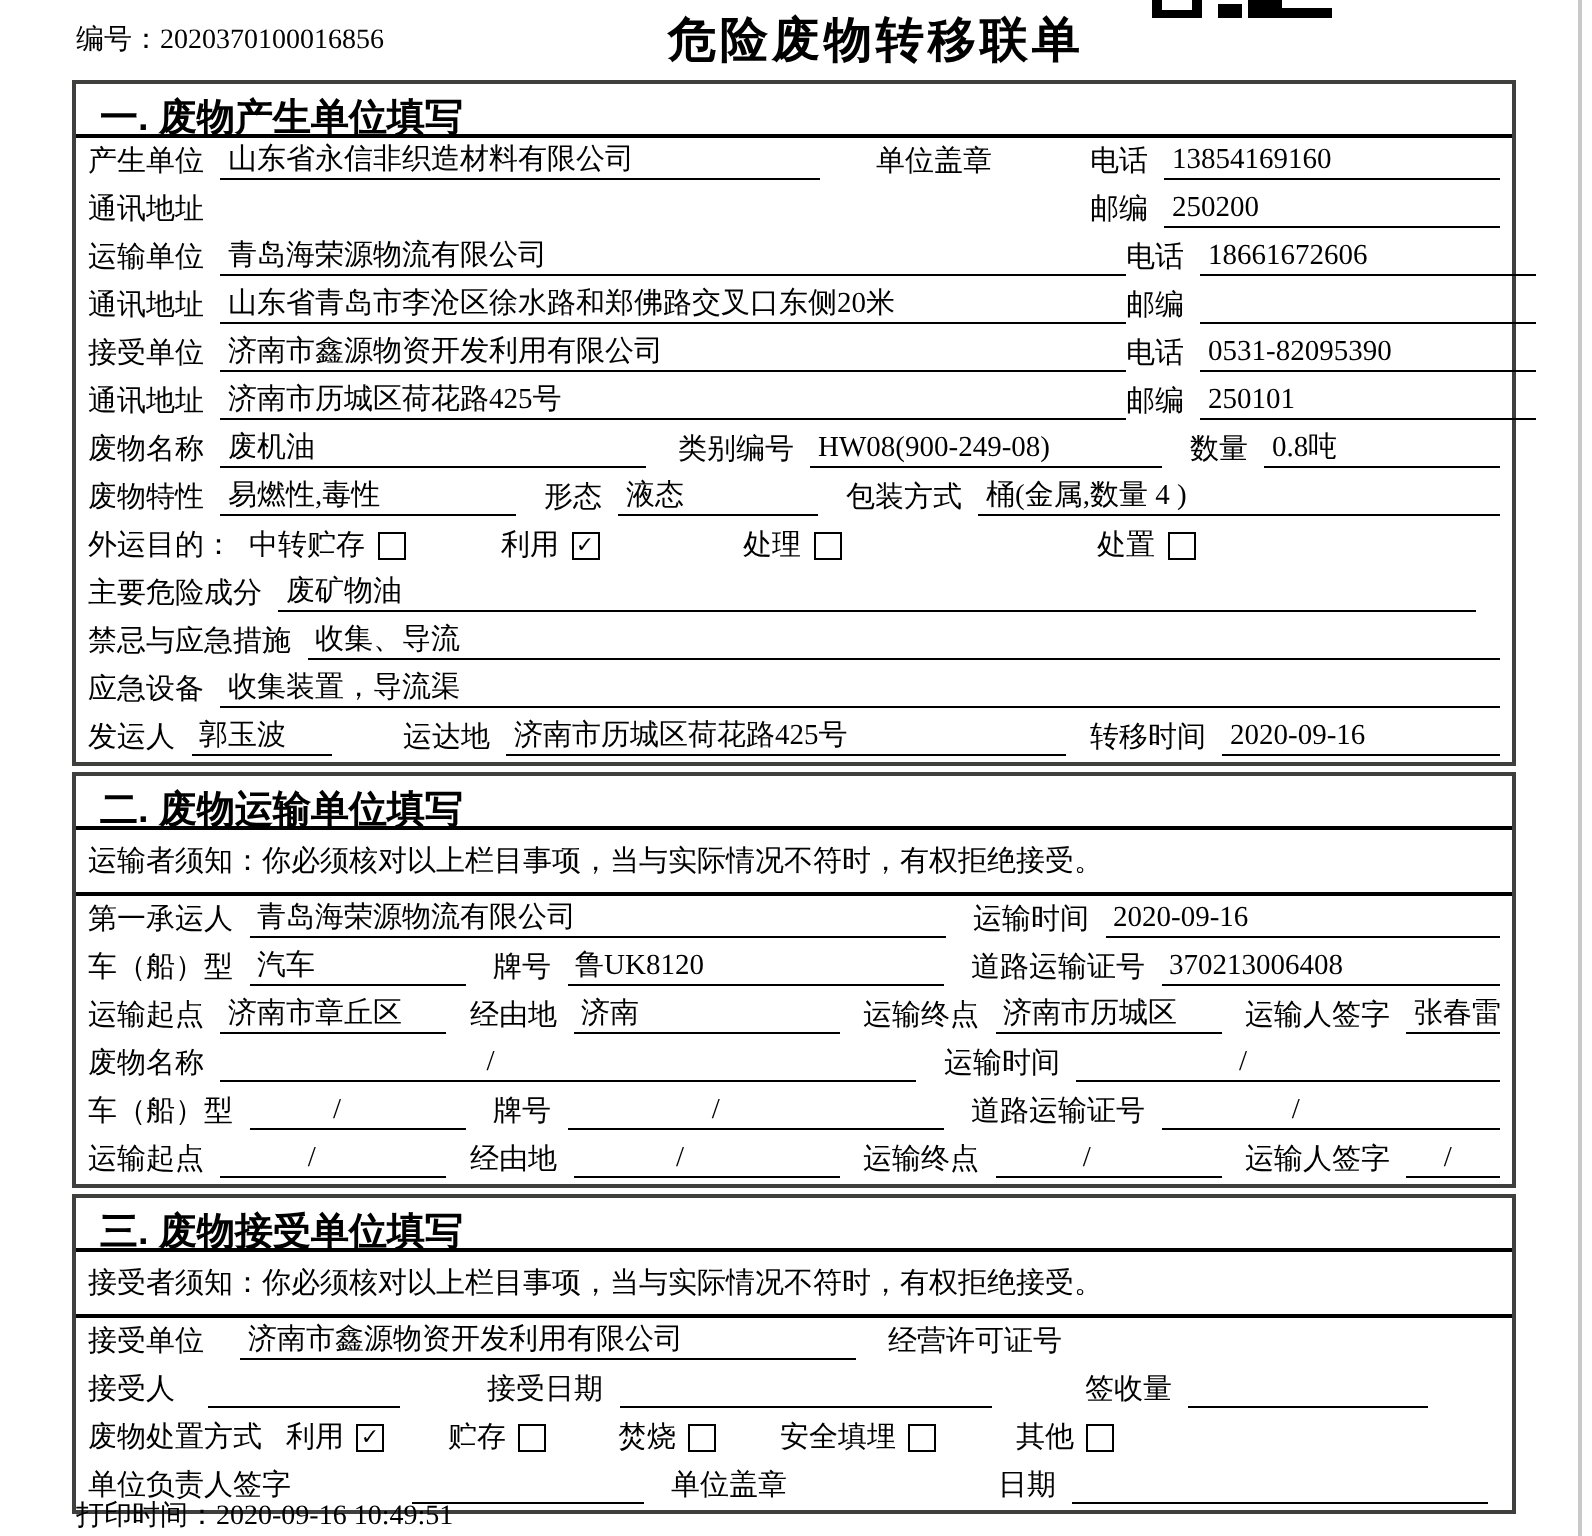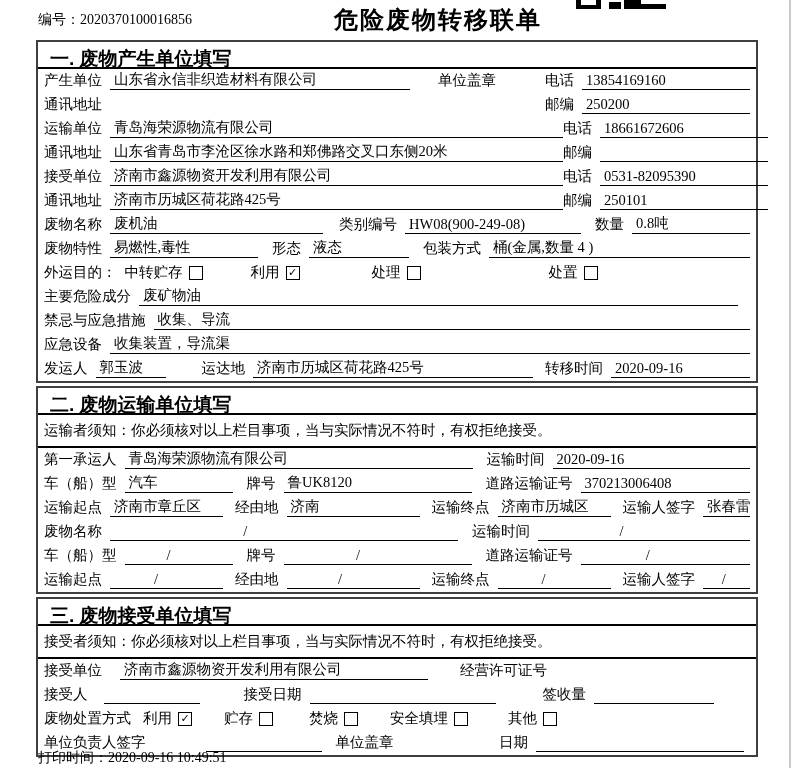--- a/index.html
+++ b/index.html
@@ -231,21 +231,21 @@
       </div>
     </div>
 
     <div class="sec">
       <div class="sec-h">三. 废物接受单位填写</div>
       <div class="notice">接受者须知：你必须核对以上栏目事项，当与实际情况不符时，有权拒绝接受。</div>
 
       <div class="row">
         <span class="lbl">接受单位</span>
         <span class="u" style="width:300px;margin-left:18px">济南市鑫源物资开发利用有限公司</span>
-        <span class="lbl" style="margin-left:32px">经营许可证号</span>
+        <span class="lbl" style="margin-left:16px">经营许可证号</span>
       </div>
 
       <div class="row">
         <span class="lbl">接受人</span>
         <span class="u" style="width:88px;margin-left:16px"></span>
         <span class="lbl" style="margin-left:44px">接受日期</span>
         <span class="u" style="width:178px"></span>
         <span class="sp"></span>
         <span class="lbl">签收量</span>
         <span class="u" style="width:112px;margin-right:36px"></span>

